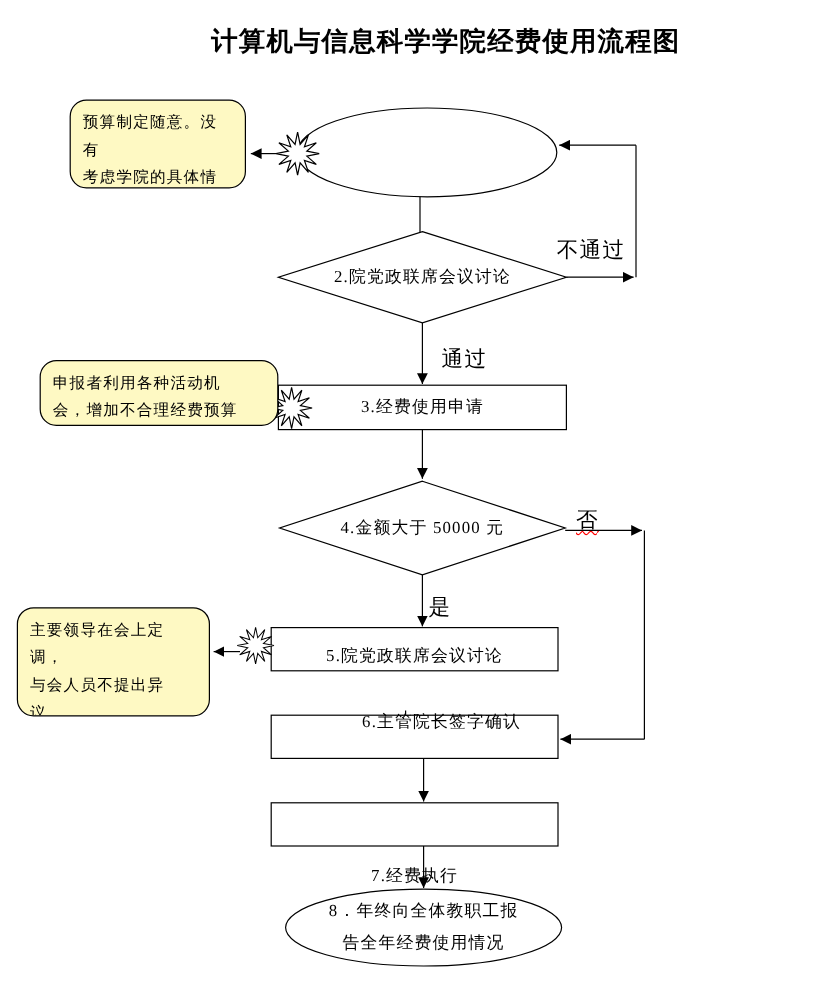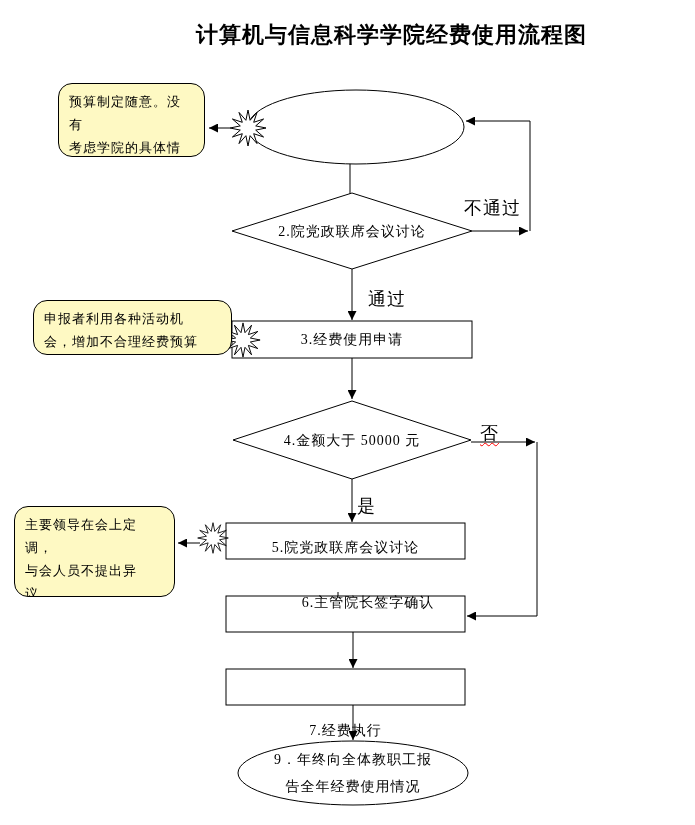--- a/index.html
+++ b/index.html
@@ -1,20 +1,20 @@
 <!DOCTYPE html>
 <html><head>
 <meta charset="utf-8">
 <style>
   html,body{margin:0;padding:0;background:#fff;}
   .canvas{position:relative;width:695px;height:825px;background:#fff;overflow:hidden;
           font-family:"Liberation Serif","DejaVu Serif",serif;color:#000;}
   svg{position:absolute;left:0;top:0;}
   .abs{position:absolute;}
-  .title{font-size:22px;font-weight:bold;letter-spacing:1px;white-space:nowrap;margin-left:20px;}
+  .title{font-size:22px;font-weight:bold;letter-spacing:1px;white-space:nowrap;}
   .node-label{display:flex;align-items:center;justify-content:center;text-align:center;
               font-size:14px;letter-spacing:1px;line-height:27px;white-space:pre-line;}
   .edge-label{font-size:18px;letter-spacing:1px;white-space:nowrap;}
   .squiggle{text-decoration:underline;text-decoration-style:wavy;text-decoration-color:#ff0000;
             text-decoration-thickness:1px;text-underline-offset:3px;}
   .callout{border:1px solid #000;border-radius:14px;background:#fef9c3;font-size:13px;
            letter-spacing:1px;line-height:23px;padding:6px 10px;white-space:pre-line;
            overflow:hidden;box-sizing:border-box;}
 </style>
 </head>
@@ -71,21 +71,21 @@
   </svg>
 
   <div class="abs title" style="left:176px;top:20px;">计算机与信息科学学院经费使用流程图</div>
 
   <div class="abs node-label" style="left:232px;top:213px;width:240px;height:36px;">2.院党政联席会议讨论</div>
   <div class="abs node-label" style="left:232px;top:321px;width:240px;height:37px;">3.经费使用申请</div>
   <div class="abs node-label" style="left:233px;top:422px;width:238px;height:36px;">4.金额大于 50000 元</div>
   <div class="abs node-label" style="left:226px;top:523px;width:239px;height:48px;">5.院党政联席会议讨论</div>
   <div class="abs node-label" style="left:226px;top:584px;width:284px;height:36px;">6.主管院长签字确认</div>
   <div class="abs node-label" style="left:226px;top:669px;width:239px;height:36px;margin-top:43px;">7.经费执行</div>
-  <div class="abs node-label" style="left:240px;top:744px;width:226px;height:58px;">9．年终向全体教职工报
+  <div class="abs node-label" style="left:240px;top:744px;width:226px;height:58px;">8．年终向全体教职工报
 告全年经费使用情况</div>
 
   <div class="abs edge-label" style="left:464px;top:196px;">不通过</div>
   <div class="abs edge-label" style="left:368px;top:287px;">通过</div>
   <div class="abs edge-label squiggle" style="left:480px;top:421px;">否</div>
   <div class="abs edge-label" style="left:357px;top:494px;">是</div>
 
   <div class="abs callout" style="left:58px;top:83px;width:147px;height:74px;">预算制定随意。没有
 考虑学院的具体情
 况。</div>

